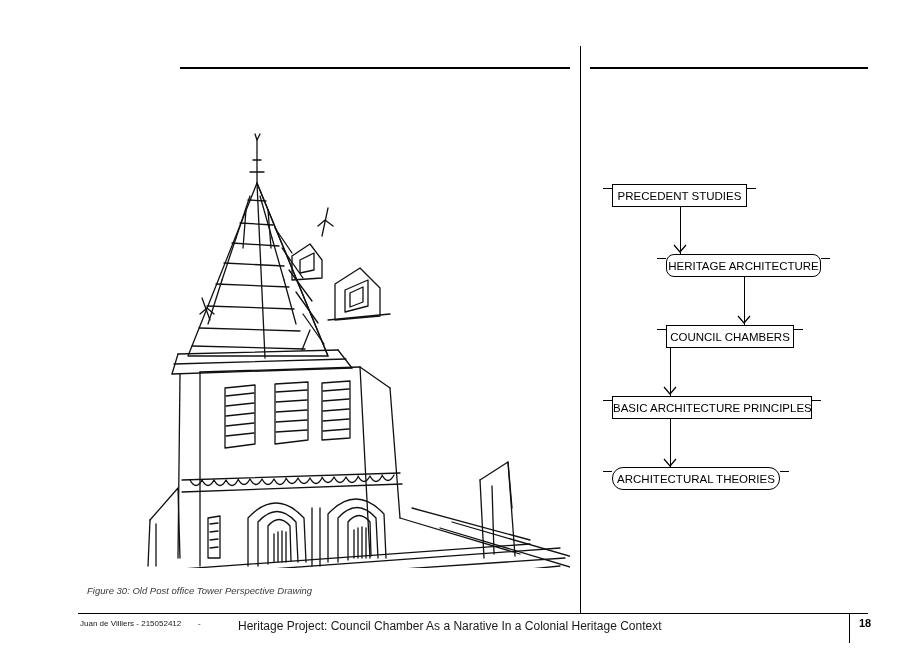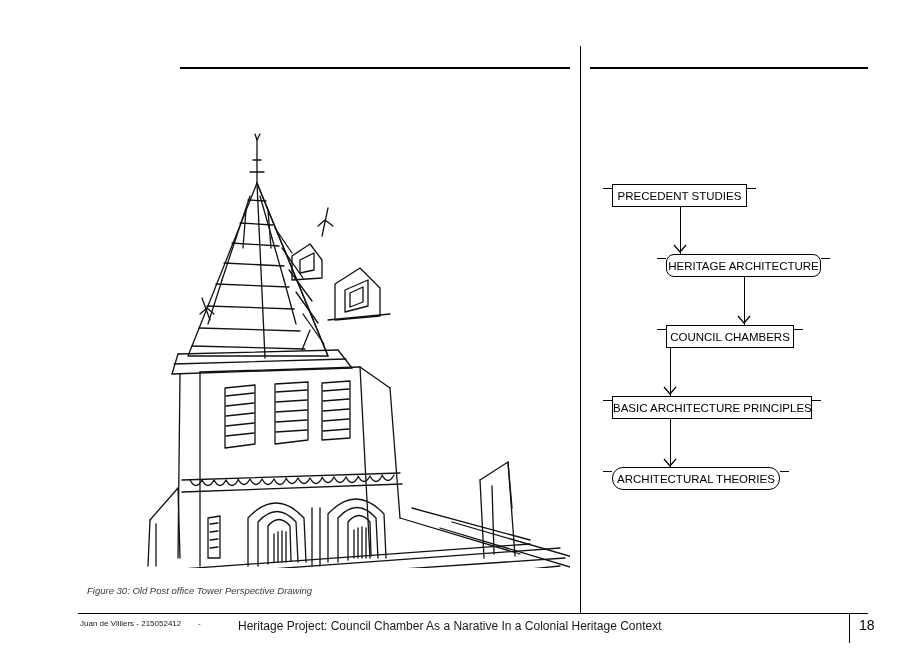--- a/index.html
+++ b/index.html
@@ -161,22 +161,23 @@
     left: 238px;
     top: 619px;
     font-size: 12px;
     color: #1a1a1a;
     white-space: nowrap;
   }
   .page-number {
     position: absolute;
     left: 859px;
     top: 617px;
-    font-size: 14px;
+    font-size: 11px;
     color: #000;
+    font-weight: bold;
   }
 </style>
 </head>
 <body>
 
 <div id="page">
 
   <div class="rule-left"></div>
   <div class="rule-right"></div>
   <div class="vert-divider"></div>

